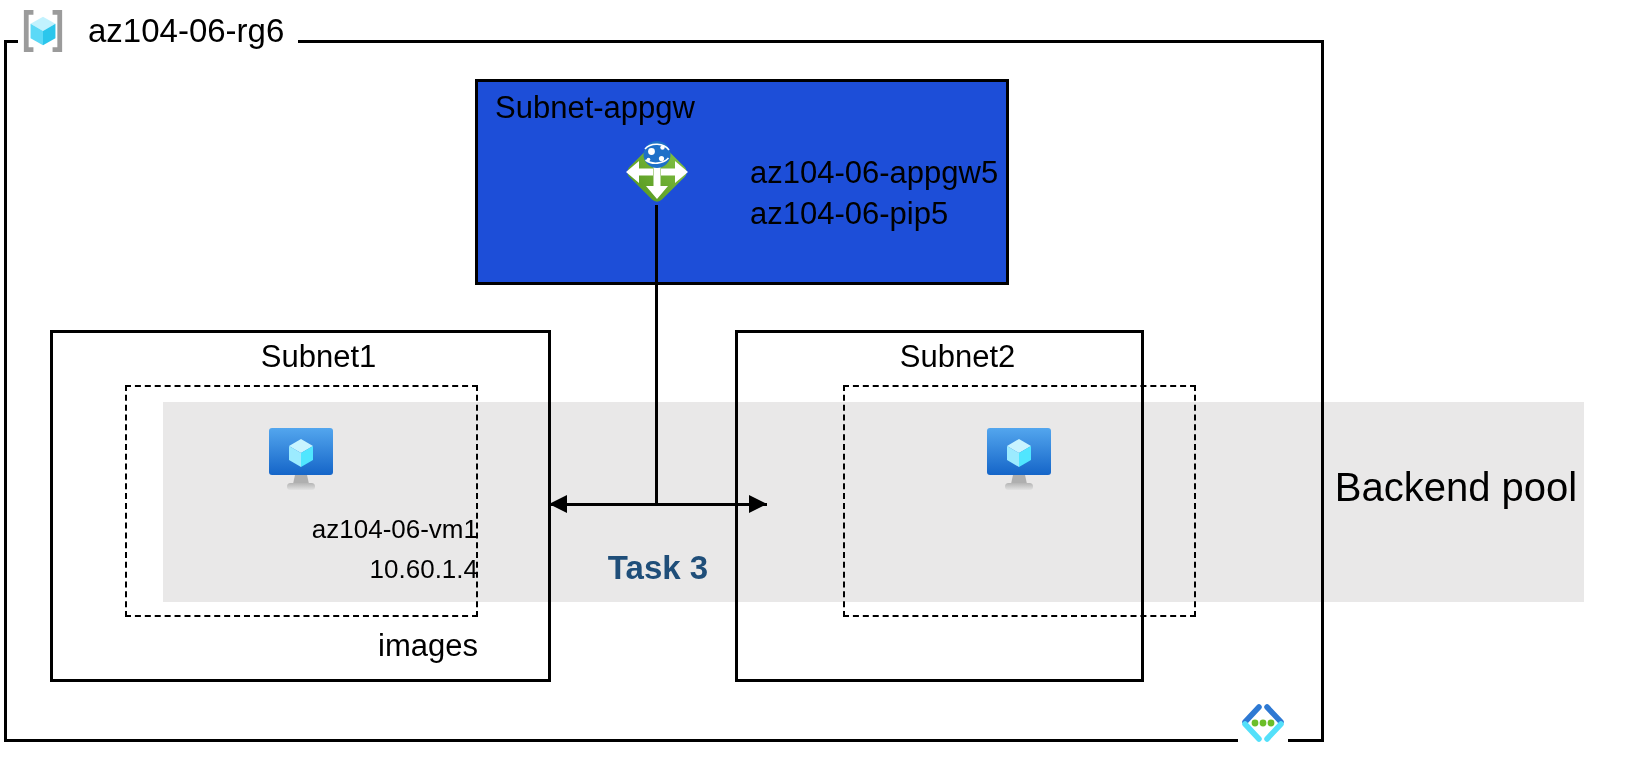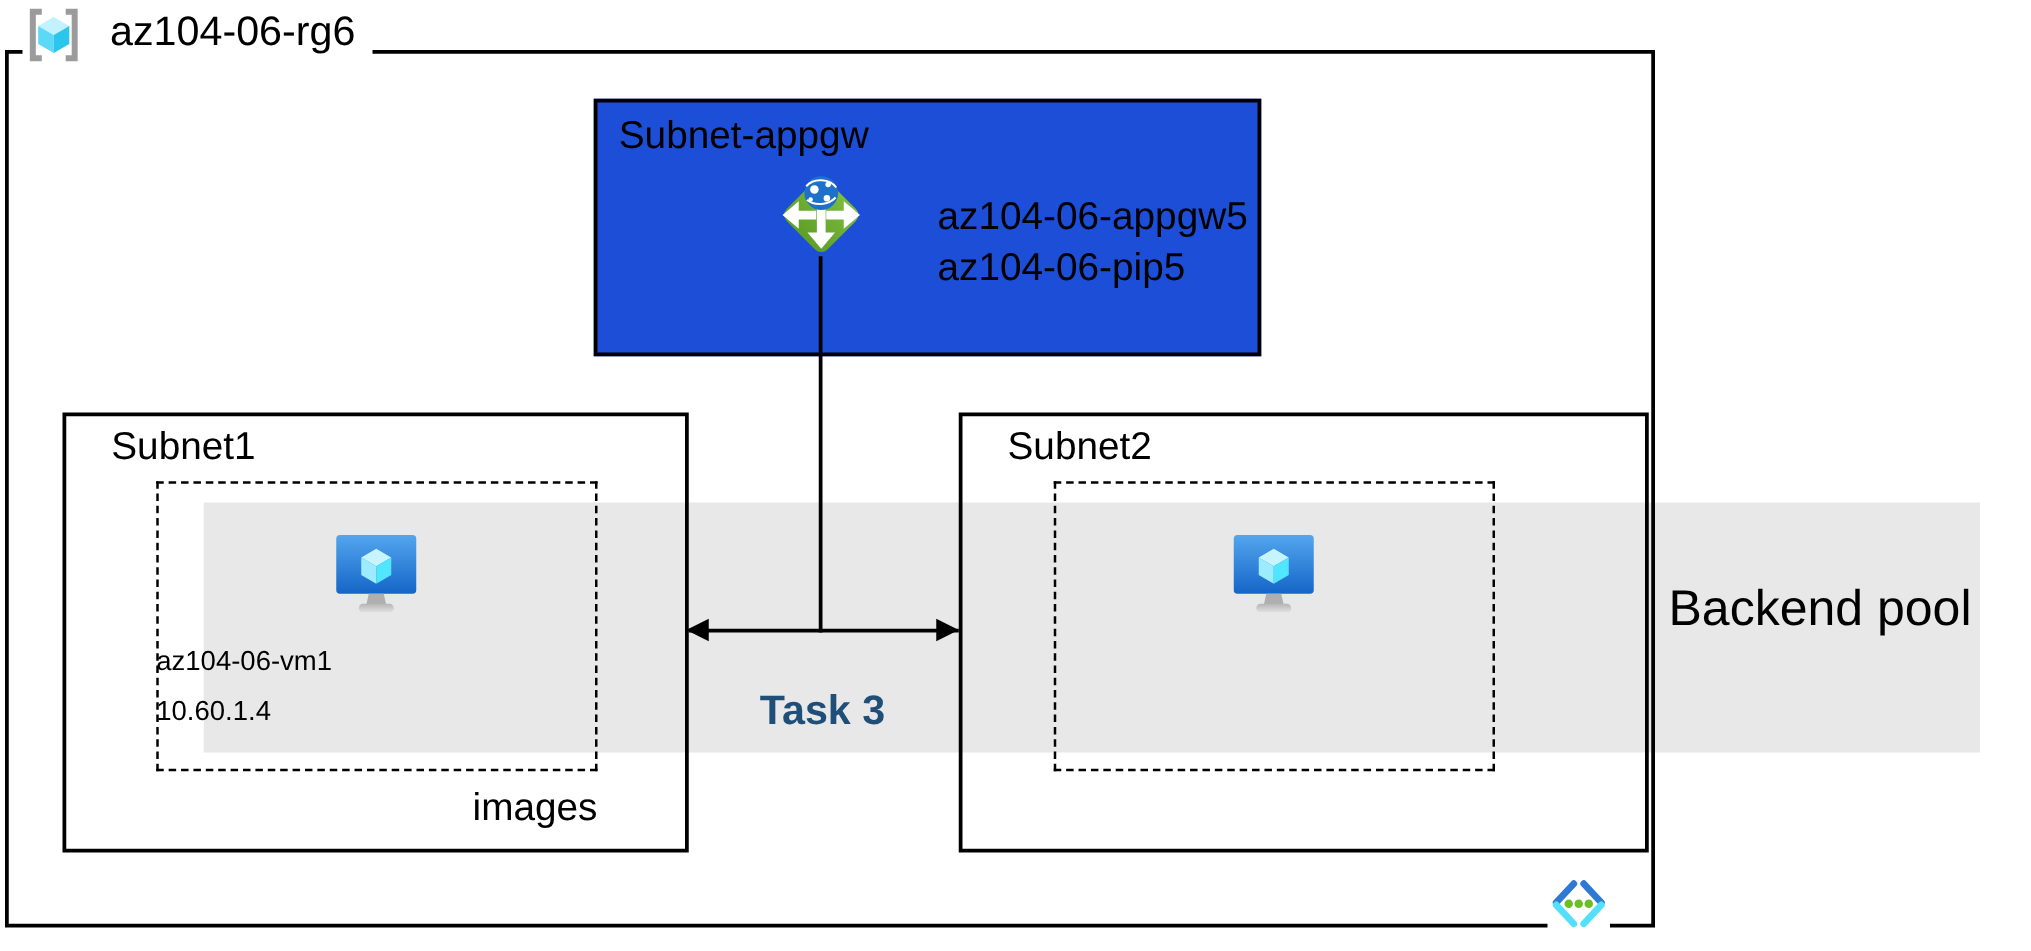--- a/index.html
+++ b/index.html
@@ -9,51 +9,51 @@
   }
   .canvas * { box-sizing:border-box; }
 
   
   .band { position:absolute; left:163px; top:402px; width:1421px; height:200px; background:#e9e8e8; }
   .band-label { position:absolute; left:1324px; top:465px; width:264px; text-align:center; font-size:40px; }
 
   
   .rg-box { position:absolute; left:4px; top:40px; width:1320px; height:702px; border:3px solid #000; }
   .rg-strip { position:absolute; left:18px; top:6px; width:280px; height:50px; background:#fff;
-              display:flex; }
+              display:flex; align-items:center; }
   .rg-strip svg { margin-left:2px; flex:0 0 auto; }
   .rg-name { font-size:33px; margin-left:22px; white-space:nowrap; }
 
   
   .appgw-box { position:absolute; left:475px; top:79px; width:534px; height:206px; border:3px solid #000; background:#1d4ed8; }
   .appgw-title { position:absolute; left:17px; top:8px; font-size:31px; }
   .appgw-icon { position:absolute; left:617px; top:132px; }
   .appgw-names { position:absolute; left:750px; top:141px; font-size:31px; line-height:41px; white-space:nowrap;margin-top:11px; }
 
   
   .vline { position:absolute; left:655px; top:205px; width:3px; height:301px; background:#000; }
   .hline { position:absolute; left:551px; top:503px; width:216px; height:3px; background:#000; }
   .ah-left  { position:absolute; left:549px; top:495px; width:0; height:0;
               border-top:9.5px solid transparent; border-bottom:9.5px solid transparent; border-right:18px solid #000; }
   .ah-right { position:absolute; left:749px; top:495px; width:0; height:0;
               border-top:9.5px solid transparent; border-bottom:9.5px solid transparent; border-left:18px solid #000; }
 
   
   .subnet-box { position:absolute; top:330px; height:352px; border:3px solid #000; }
   .s1 { left:50px;  width:501px; }
-  .s2 { left:767px; width:552px; }
-  .subnet-title { font-size:31px; margin-top:6px;padding-left:36px; }
+  .s2 { left:735px; width:409px; }
+  .subnet-title { text-align:center; font-size:31px; margin-top:6px;padding-left:36px; }
 
   .dashed { position:absolute; top:385px; width:353px; height:232px; border:2.5px dashed #000; }
   .d1 { left:125px; } .d2 { left:843px; }
 
   .vm-icon { position:absolute; top:427px; }
   .v1 { left:268px; } .v2 { left:986px; }
 
-  .vm-text { position:absolute; top:509px; width:353px; text-align:left; font-size:22px; line-height:40px; }
+  .vm-text { position:absolute; top:509px; width:353px; text-align:right; font-size:26px; line-height:40px; }
   .t1 { left:125px; } .t2 { left:843px; }
 
   .pool-label { position:absolute; top:628px; width:353px; text-align:right; font-size:31px; }
   .p1 { left:125px; } .p2 { left:843px; }
 
   .task-label { position:absolute; left:558px; top:549px; width:200px; text-align:center;
                 font-size:33px; font-weight:bold; color:#1F4E79; }
 
   
   .vnet-wrap { position:absolute; left:1238px; top:700px; width:50px; height:46px; background:#fff;

